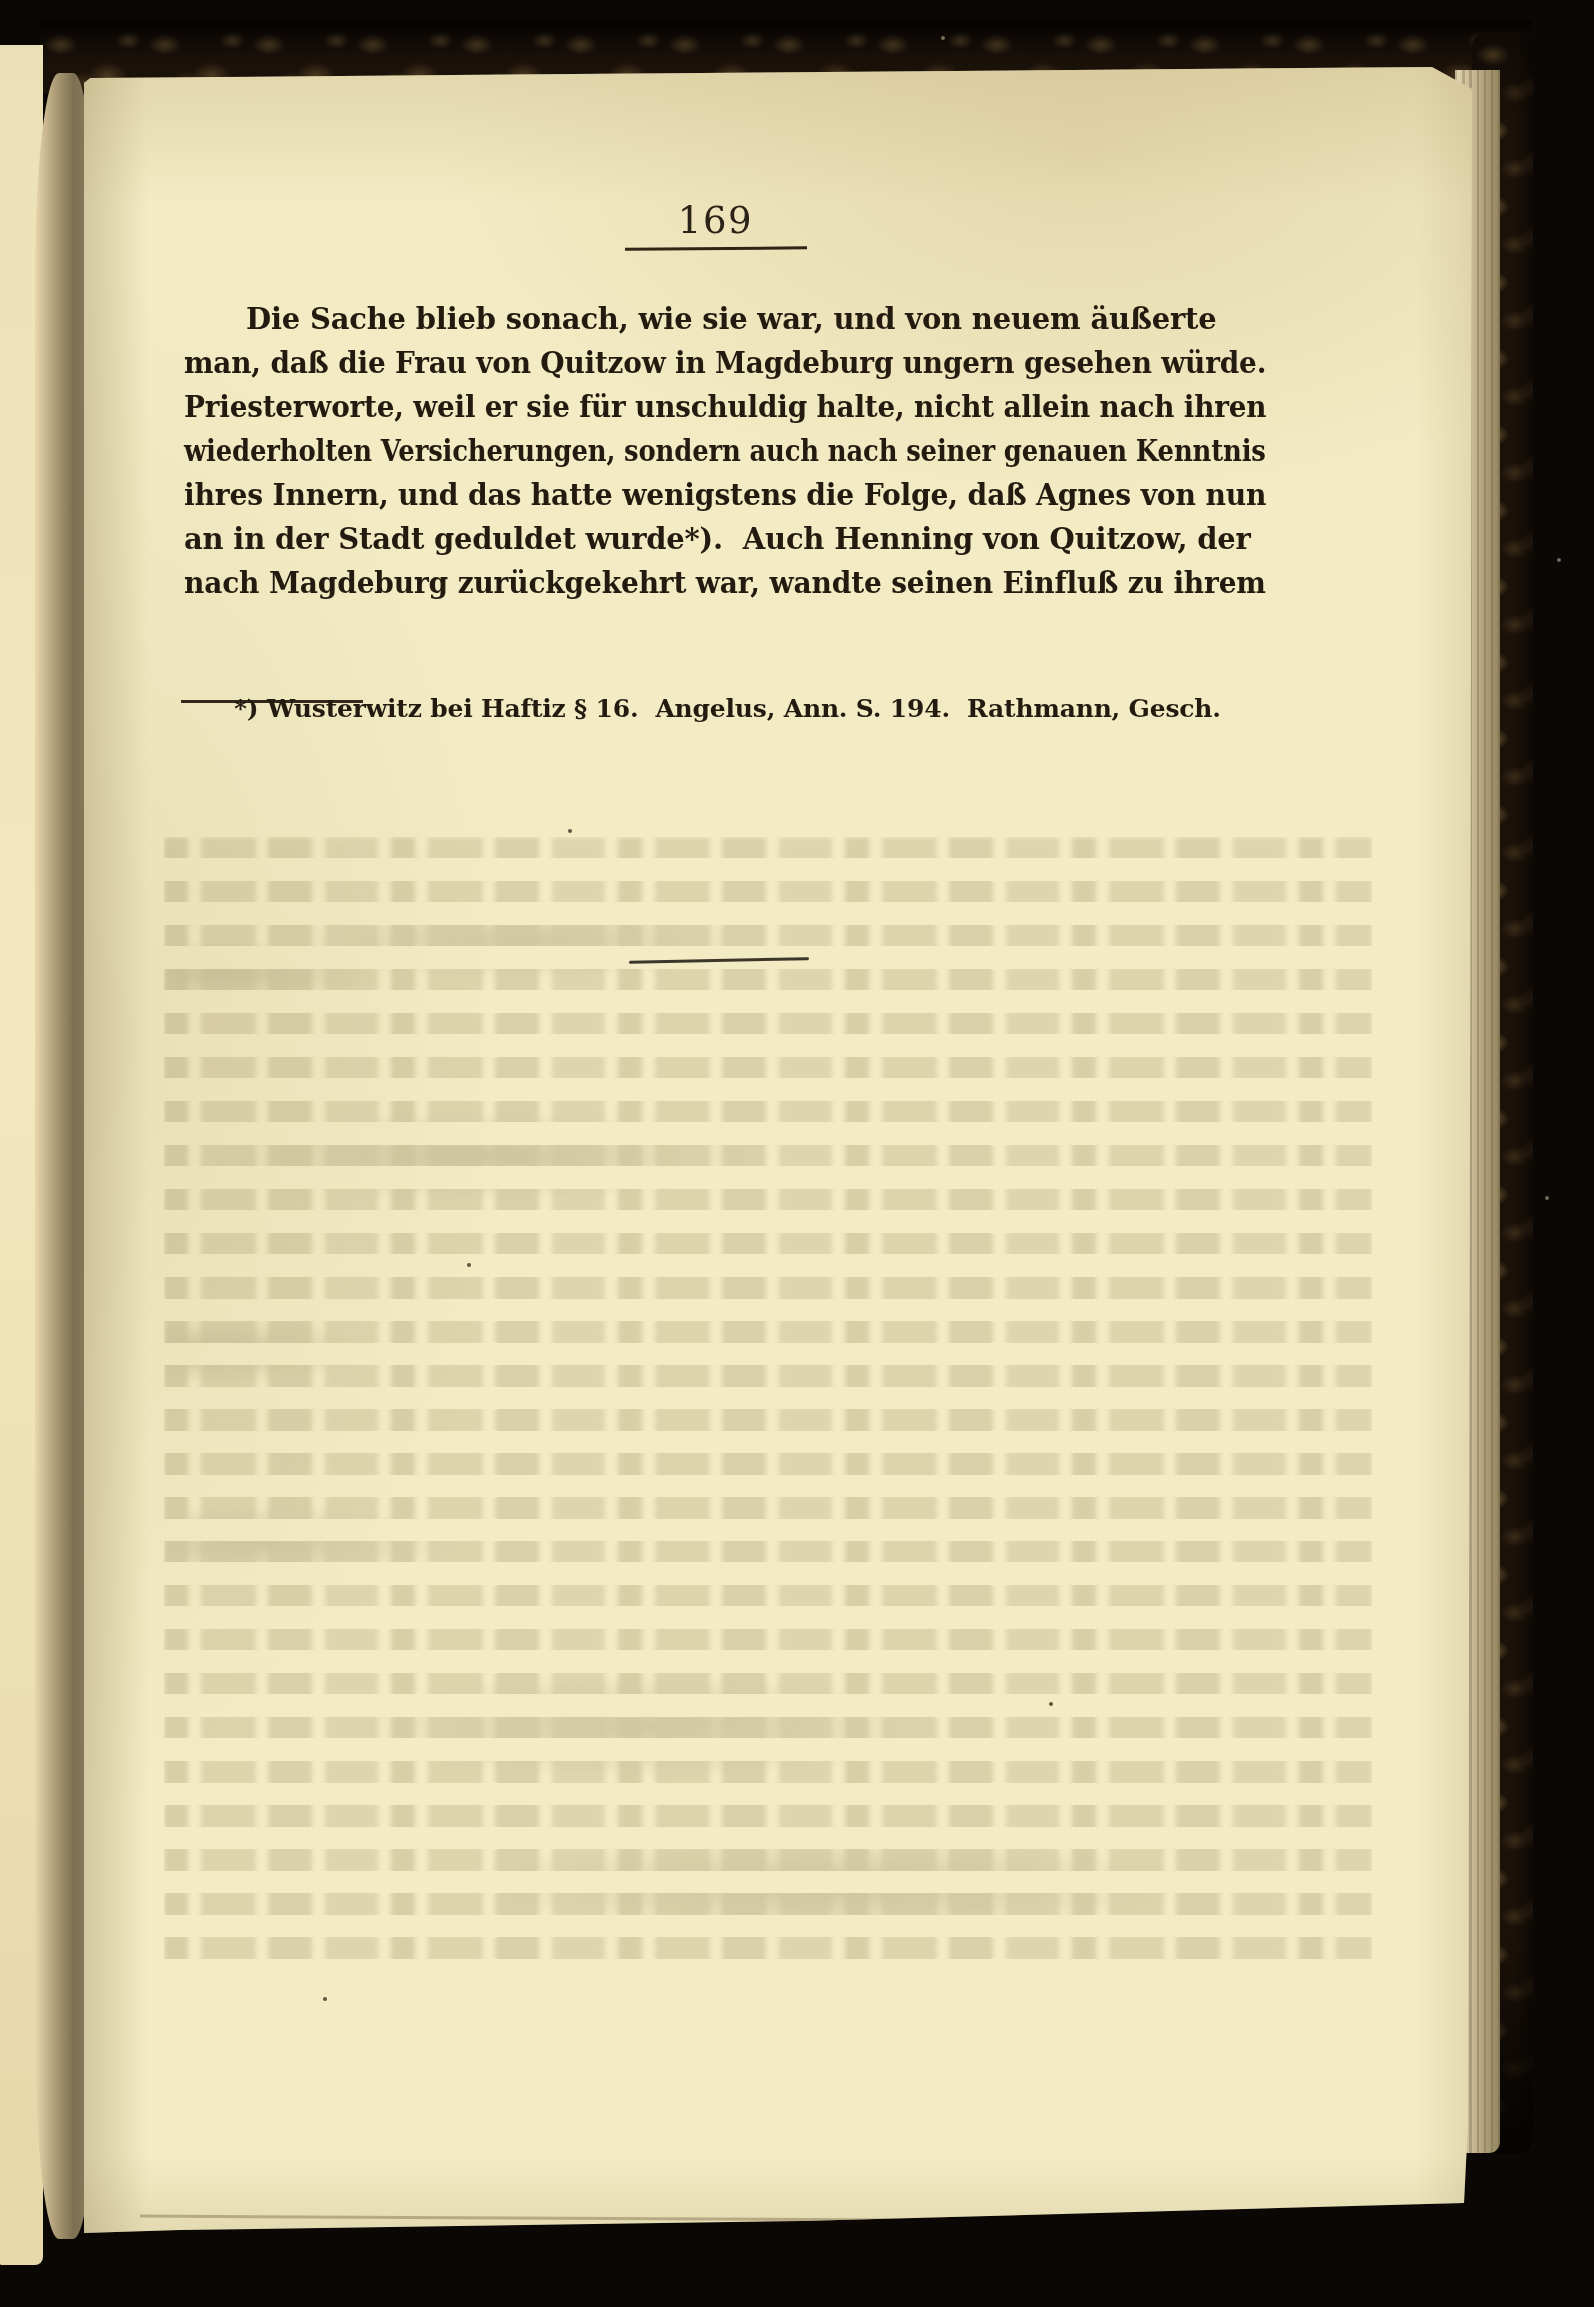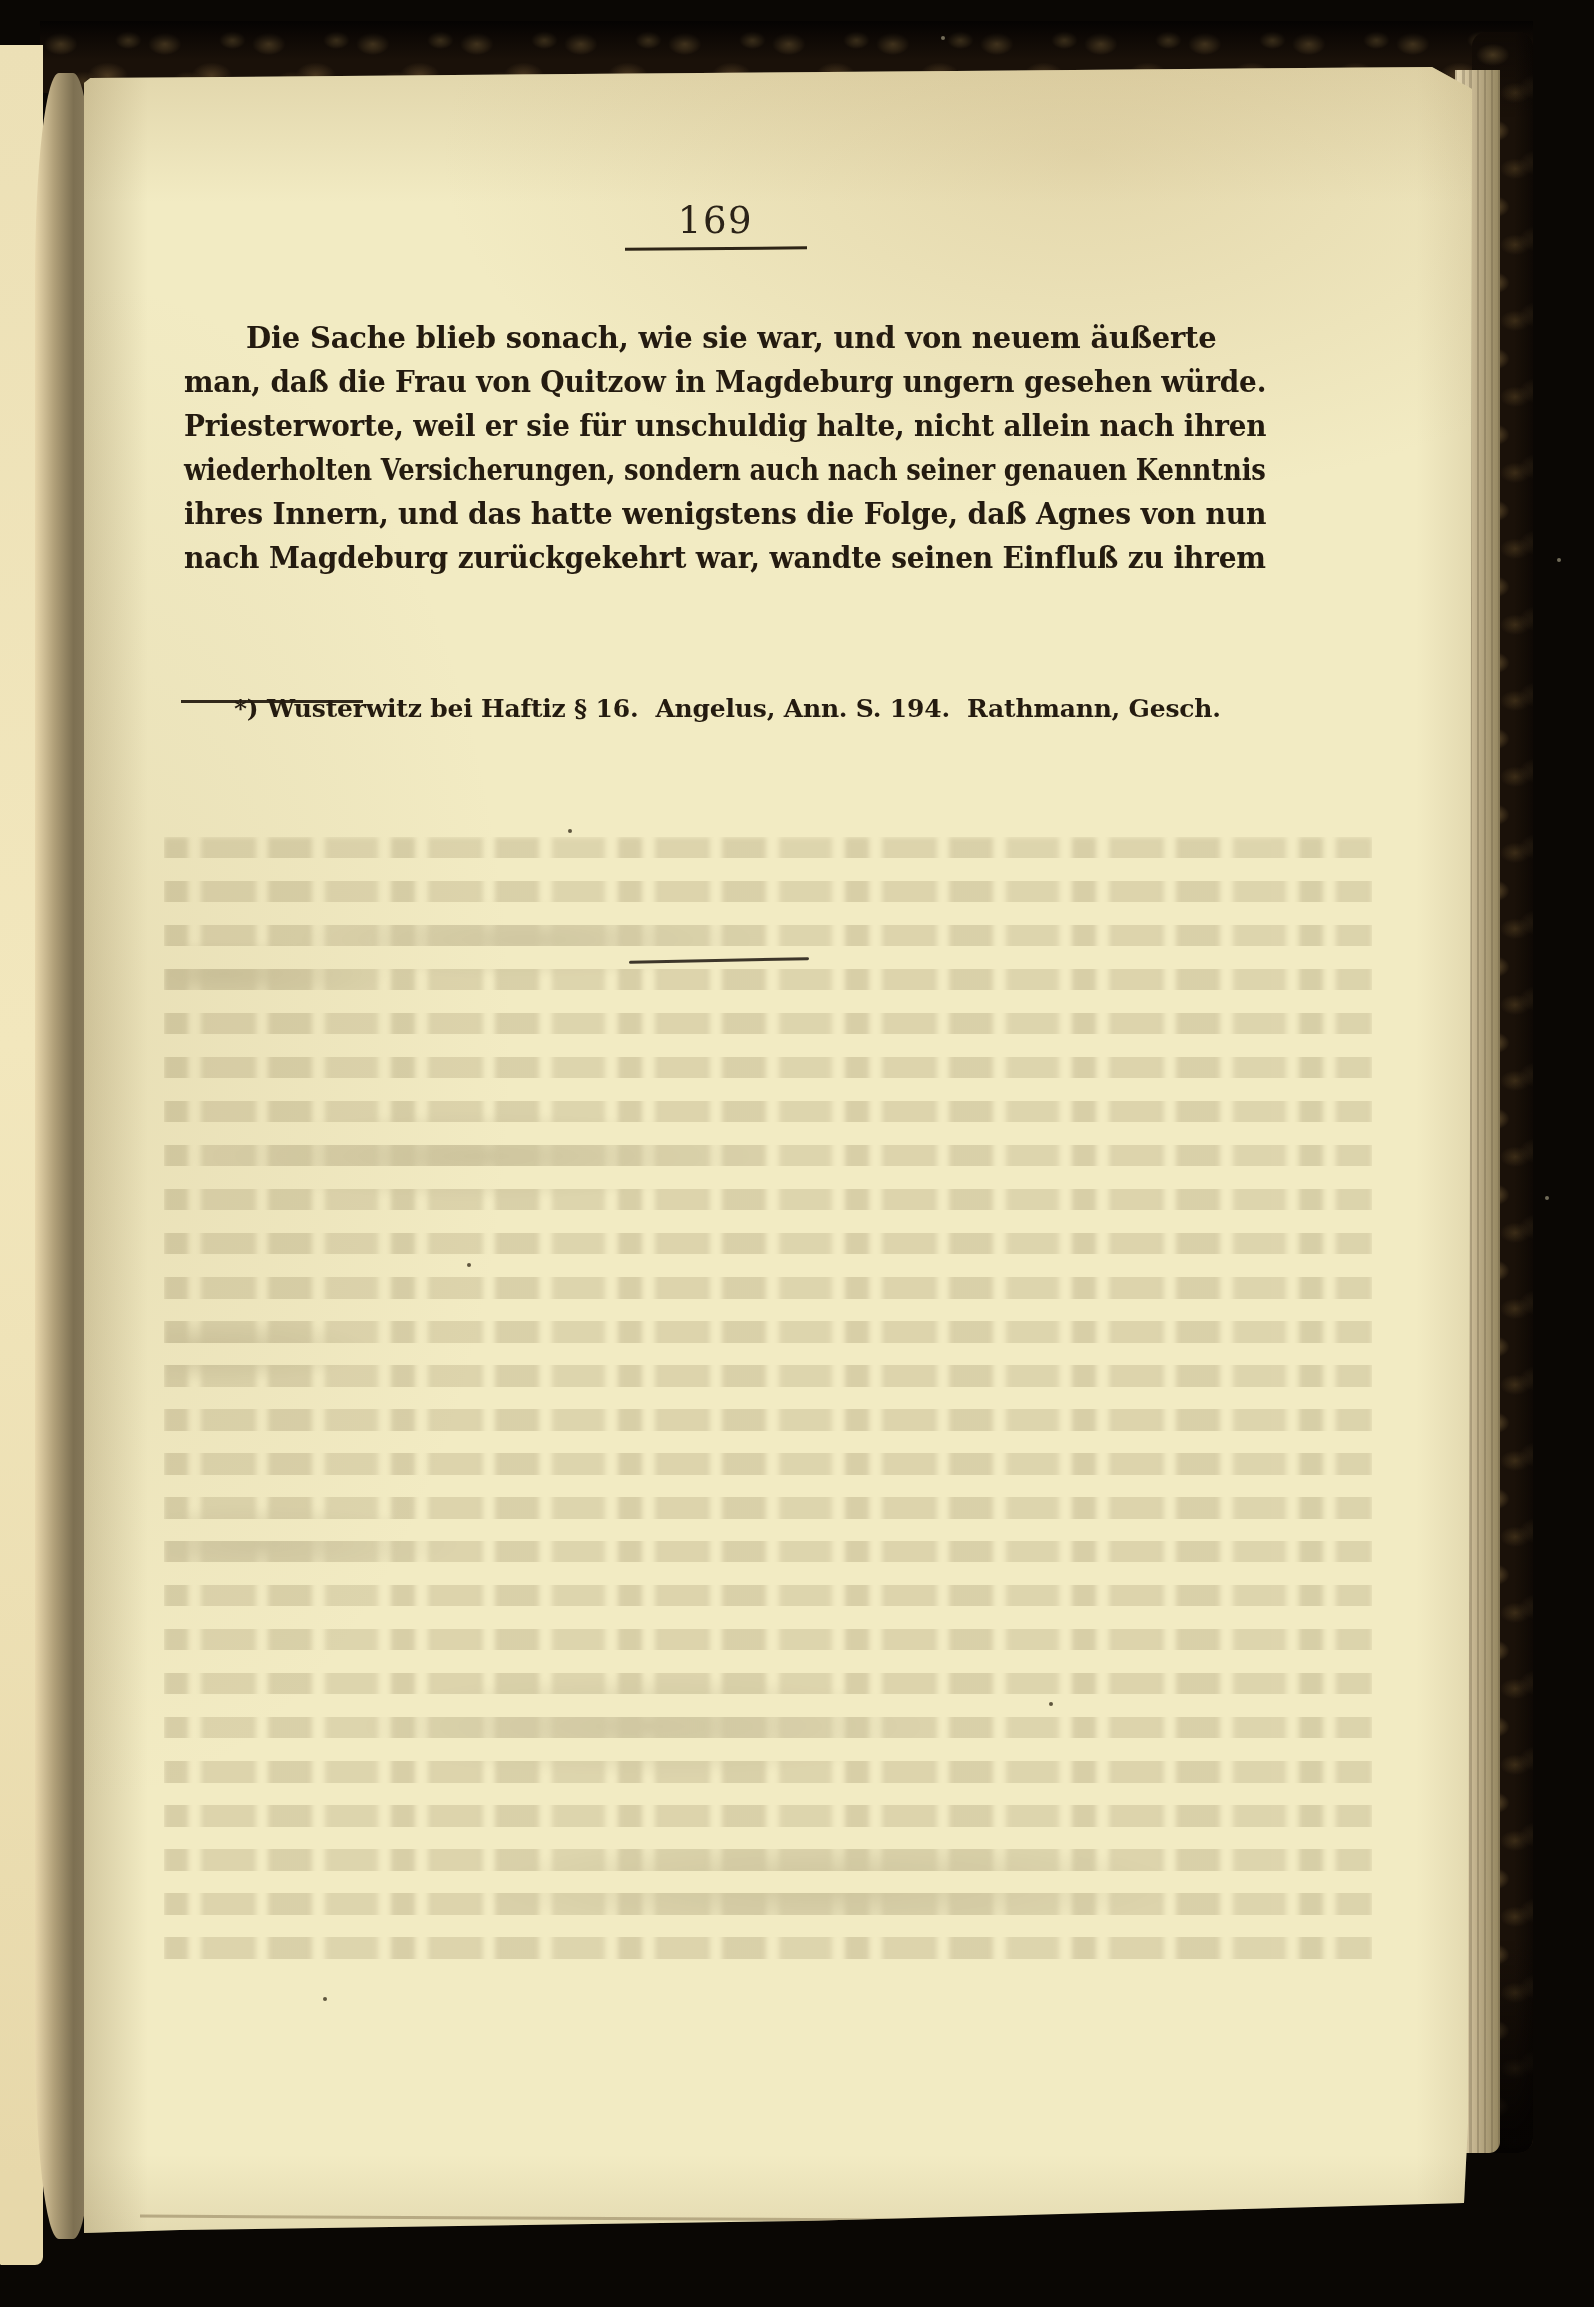--- a/index.html
+++ b/index.html
@@ -58,21 +58,21 @@
   
   .pageno{position:absolute;left:552px;top:132px;width:159px;text-align:center;
     font-size:37px;letter-spacing:1.6px;color:#2b2318;}
   .pageno-rule{position:absolute;left:541px;top:180px;width:182px;height:3.2px;
     background:#2e2517;transform:rotate(-.4deg);}
 
   
   .para{position:absolute;left:100px;top:230px;width:1069px;
     font-size:29px;font-weight:bold;line-height:44px;letter-spacing:-0.2px;}
   .pline{height:44px;white-space:nowrap;transform-origin:0 50%;}
-  .pline.indent{text-indent:62px;margin-top:19px;}
+  .pline.indent{text-indent:62px;}
 
   
   .fn-rule{position:absolute;left:97px;top:633px;width:182px;height:3.2px;background:#32291b;}
   .footnote{position:absolute;left:93px;top:620px;width:1078px;
     font-size:25px;font-weight:bold;line-height:43px;letter-spacing:-0.2px;}
   .fline{height:43px;white-space:nowrap;transform-origin:0 50%;}
   .fline.indent{text-indent:57px;}
 
   
   .mid-rule{position:absolute;left:545px;top:892px;width:180px;height:3.2px;
@@ -117,20 +117,21 @@
 
     <div class="pageno">169</div>
     <div class="pageno-rule"></div>
 
     <div class="para">
       <div class="pline indent fit" style="transform: scaleX(1);">Die Sache blieb sonach, wie sie war, und von neuem äußerte</div>
       <div class="pline fit" style="transform: scaleX(0.962644);">man, daß die Frau von Quitzow in Magdeburg ungern gesehen würde.</div>
       <div class="pline fit" style="transform: scaleX(0.960573);">Priesterworte, weil er sie für unschuldig halte, nicht allein nach ihren</div>
       <div class="pline fit" style="transform: scaleX(0.893333);">wiederholten Versicherungen, sondern auch nach seiner genauen Kenntnis</div>
       <div class="pline fit" style="transform: scaleX(0.972424);">ihres Innern, und das hatte wenigstens die Folge, daß Agnes von nun</div>
+      <div class="pline fit" style="transform: scaleX(1);">an in der Stadt geduldet wurde*).&nbsp; Auch Henning von Quitzow, der</div>
       <div class="pline fit" style="transform: scaleX(0.968208);">nach Magdeburg zurückgekehrt war, wandte seinen Einfluß zu ihrem</div>
     </div>
 
     <div class="fn-rule"></div>
 
     <div class="footnote">
       <div class="fline indent fit" style="transform: scaleX(1);">*) Wusterwitz bei Haftiz § 16.&nbsp; Angelus, Ann. S. 194.&nbsp; Rathmann, Gesch.</div>
     </div>
 
     <div class="mid-rule"></div>

